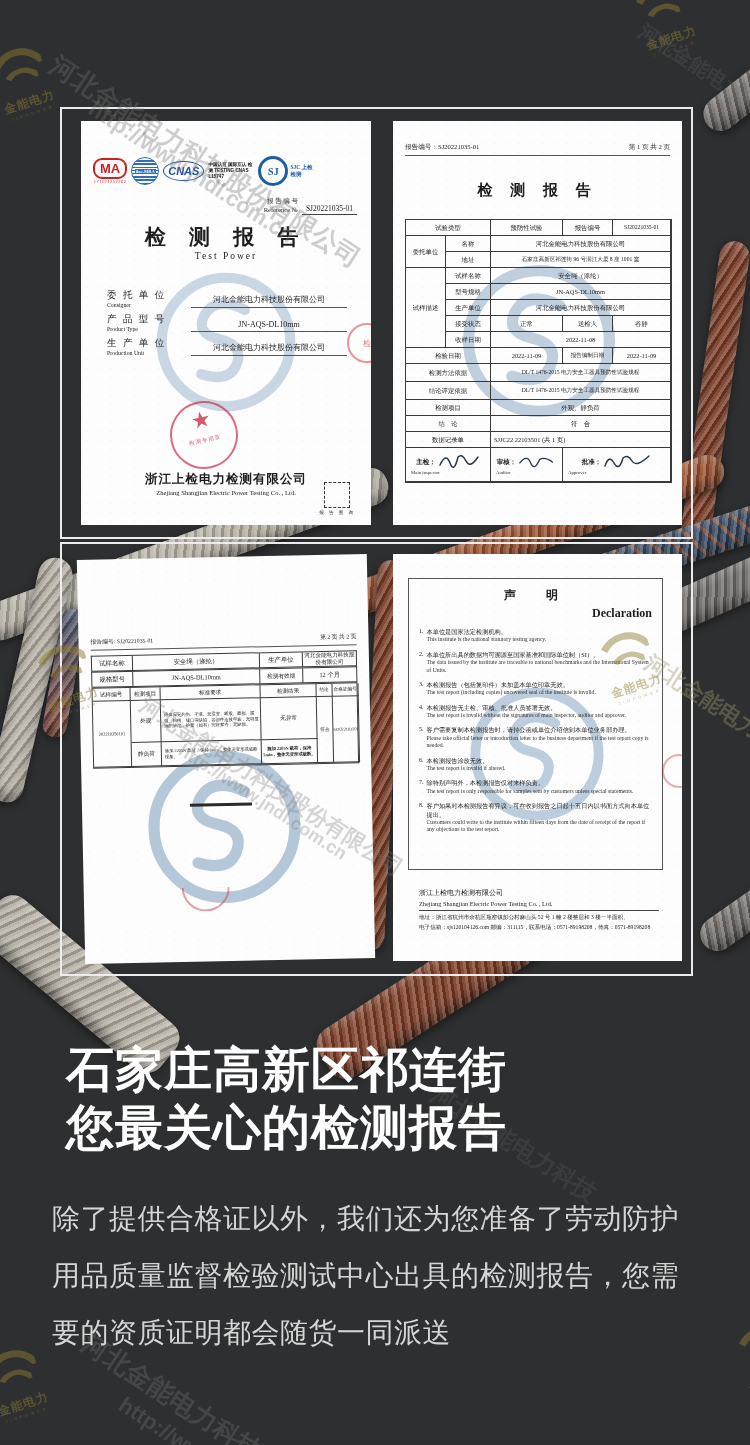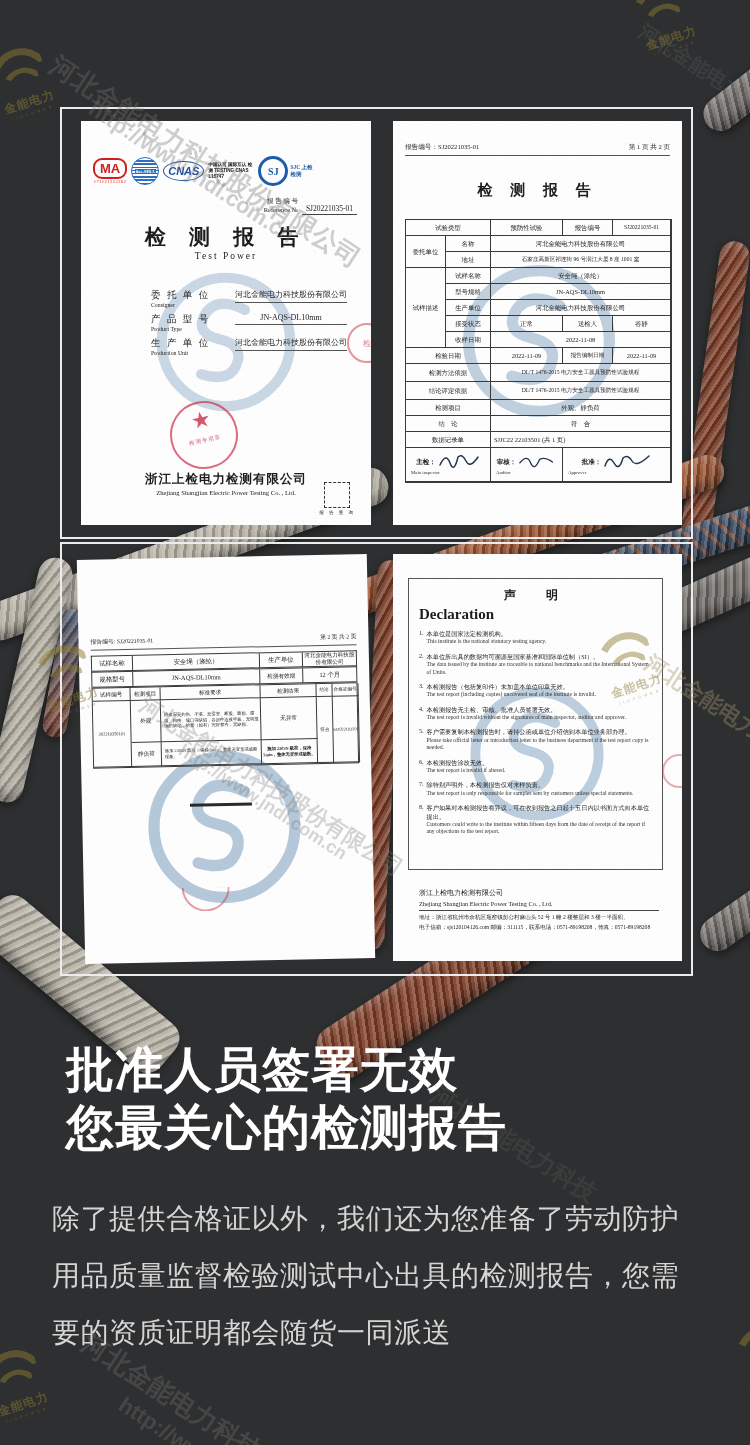--- a/index.html
+++ b/index.html
@@ -39,21 +39,21 @@
   .accred{font-size:4.6px;font-weight:bold;line-height:1.25;color:#111;font-family:"Liberation Sans",sans-serif;}
   .sjc{display:flex;align-items:center;gap:2px;}
   .sjc-ring{width:24px;height:24px;border-radius:50%;border:3px solid #1c5ca8;color:#1c5ca8;font-weight:bold;font-size:10px;display:flex;align-items:center;justify-content:center;flex:none;}
   .sjc-txt{font-size:5.5px;color:#1c5ca8;font-weight:bold;width:26px;line-height:1.3;}
   .d1-ref{position:absolute;top:76px;right:14px;display:flex;align-items:flex-end;gap:4px;}
   .d1-ref .lab{font-size:6.5px;line-height:1.35;text-align:right;}
   .d1-ref .val{font-size:7.5px;border-bottom:1px solid #444;padding:0 4px 1px;}
   .d1-title{position:absolute;top:102px;width:100%;text-align:center;font-size:21px;font-weight:bold;letter-spacing:9px;}
   .d1-sub{position:absolute;top:130px;width:100%;text-align:center;font-size:9.5px;letter-spacing:2px;}
   .d1-fields{position:absolute;top:168px;left:26px;right:24px;}
-  .d1-row{display:flex;align-items:flex-start;margin-bottom:5px;margin-left:44px;}
+  .d1-row{display:flex;align-items:flex-end;margin-bottom:5px;}
   .d1-lab{width:84px;flex:none;}
   .d1-lab .zh{font-size:9.5px;letter-spacing:2px;}
   .d1-lab .en{font-size:5.8px;color:#222;}
   .d1-val{flex:1;border-bottom:1px solid #555;text-align:center;font-size:8px;padding-bottom:2px;}
   .d1-stamp{position:absolute;left:89px;top:280px;width:64px;height:64px;border:2.5px solid rgba(205,45,70,.7);
             border-radius:50%;transform:rotate(-12deg);text-align:center;z-index:2;}
   .d1-stamp .star{color:rgba(205,45,70,.8);font-size:22px;line-height:34px;}
   .d1-stamp .st{display:block;color:rgba(205,45,70,.75);font-size:5.5px;letter-spacing:1px;}
   .d1-co{position:absolute;top:350px;width:100%;text-align:center;font-size:12.5px;font-weight:bold;letter-spacing:1px;}
   .d1-co-en{position:absolute;top:368px;width:100%;text-align:center;font-size:6.6px;color:#222;}
@@ -81,21 +81,21 @@
   .sig .row{display:flex;align-items:center;gap:2px;}
   .sig .l{font-size:6.5px;font-weight:bold;}
   .sig .en{font-size:4.8px;color:#333;align-self:flex-start;margin-left:4px;}
   
   .d3-line{position:absolute;left:108px;top:246px;width:62px;height:3px;background:#2a2a2a;}
   .d3-stamp{position:absolute;left:98px;top:330px;width:44px;height:22px;border:2px solid rgba(205,60,70,.5);
             border-top:none;border-radius:0 0 44px 44px;}
   
   .d4-box{position:absolute;left:15px;top:24px;width:233px;height:274px;border:1px solid #555;padding:8px 10px;}
   .d4-title{text-align:center;font-size:12px;font-weight:bold;letter-spacing:9px;}
-  .d4-title-en{text-align:left;font-size:15px;font-weight:bold;margin-top:2px;}
+  .d4-title-en{text-align:right;font-size:12px;font-weight:bold;margin-top:2px;}
   .d4-item{display:flex;gap:3px;margin-top:7px;}
   .d4-item .no{font-size:6px;flex:none;}
   .d4-item .zh{font-size:6.2px;line-height:1.35;}
   .d4-item .en{font-size:5.7px;color:#333;line-height:1.3;}
   .d4-footer{position:absolute;left:26px;top:334px;width:240px;line-height:1.55;}
   .d4-footer .co{font-size:7px;}
   .d4-footer .coen{font-size:6.3px;border-bottom:1px solid #444;padding-bottom:1px;}
   .d4-footer .ad{font-size:5.6px;margin-top:2px;}
   .d4-arc{position:absolute;right:-14px;top:200px;width:30px;height:30px;border:2px solid rgba(200,50,60,.4);border-radius:50%;}
   
@@ -424,16 +424,16 @@
   <div class="d4-footer">
     <div class="co">浙江上检电力检测有限公司</div>
     <div class="coen">Zhejiang Shangjian Electric Power Testing Co. , Ltd.</div>
     <div class="ad">地址：浙江省杭州市余杭区瓶窑镇彭公村麻山头 52 号 1 幢 2 楼整层和 3 楼一半面积。</div>
     <div class="ad">电子信箱：sjs120104126.com  邮编：311115，联系电话：0571-89198208，传真：0571-89198208</div>
   </div>
   <div class="d4-arc"></div>
 </div>
 
 <div class="headline">
-  <div>批准人员签署无效</div>
+  <div>石家庄高新区祁连街</div>
   <div>您最关心的检测报告</div>
 </div>
 <div class="para">除了提供合格证以外，我们还为您准备了劳动防护用品质量监督检验测试中心出具的检测报告，您需要的资质证明都会随货一同派送</div>
 
 </body></html>

